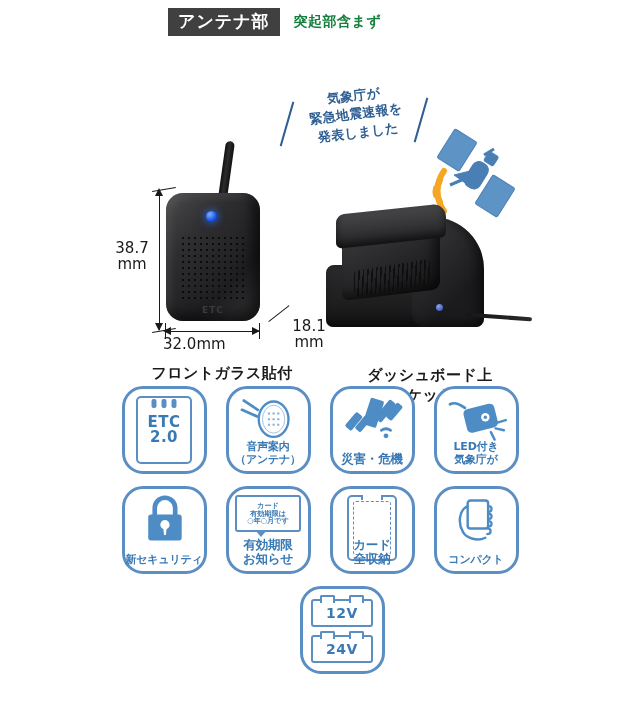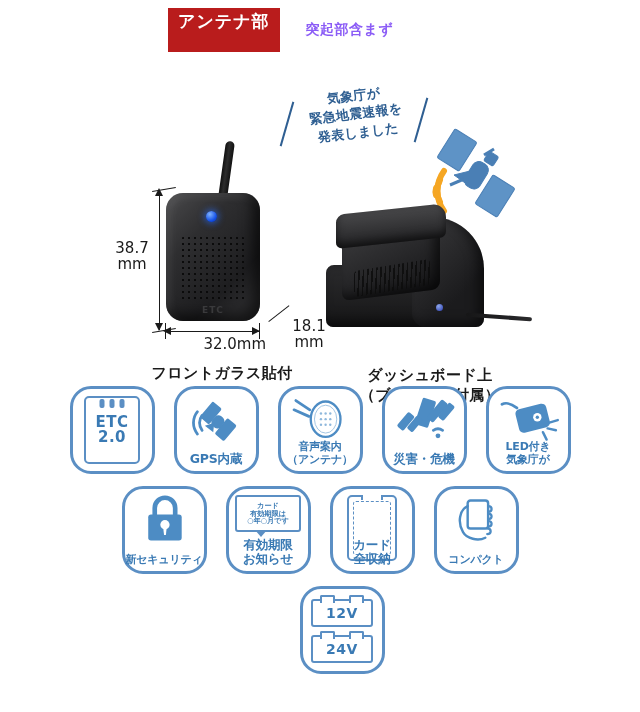--- a/index.html
+++ b/index.html
@@ -12,35 +12,35 @@
     position:relative;
   }
 
   
   .header{
     position:absolute;left:0;top:8px;width:640px;
     display:flex;align-items:center;justify-content:flex-start;
     padding-left:168px;box-sizing:border-box;
   }
   .badge{
-    background:#b91c1c;color:#ffffff;
+    background:#404040;color:#ffffff;
     font-size:17px;font-weight:bold;letter-spacing:1px;
-    padding:5px 10px 22px 10px;line-height:1;
+    padding:5px 10px 6px 10px;line-height:1;
   }
   .badge-note{
-    margin-left:26px;font-size:14px;color:#8b5cf6;font-weight:bold;letter-spacing:.5px;
+    margin-left:14px;font-size:14px;color:#15803d;font-weight:bold;letter-spacing:.5px;
   }
 
   
   .photos{position:absolute;left:0;top:55px;width:640px;height:300px;}
 
   
   .dim{position:absolute;font-size:15px;font-weight:normal;color:#1a1a1a;line-height:1.05;text-align:center;}
   .dim-h{left:108px;top:186px;width:48px;}
-  .dim-w{left:156px;top:282px;width:110px;text-align:right;}
+  .dim-w{left:163px;top:282px;width:110px;text-align:left;}
   .dim-d{left:288px;top:264px;width:42px;}
 
   
   .rule{position:absolute;background:#1a1a1a;}
   .v-rule{width:1.4px;left:159px;top:135px;height:140px;}
   .h-rule{height:1.4px;left:166px;top:276px;width:94px;}
   .tick{position:absolute;background:#1a1a1a;height:1.2px;}
   .tick-top{left:152px;top:134px;width:24px;transform:rotate(-10deg);}
   .tick-bot{left:152px;top:275px;width:24px;transform:rotate(-10deg);}
   .tick-l{left:165px;top:268px;width:1.2px;height:16px;}
@@ -308,33 +308,20 @@
         <div class="etc-rings">
             <i></i>
             <i></i>
             <i></i>
           </div>
         <span>ETC</span>
         <span>2.0</span>
       </div>
     </div>
 
-    <div class="fic">
-      <svg class="fic-art" viewBox="0 0 85 56">
-        <g fill="#4d8cc4">
-          <rect x="30" y="8" width="13" height="22" rx="2" transform="rotate(40 36 19)"></rect>
-          <rect x="46" y="26" width="13" height="22" rx="2" transform="rotate(40 52 37)"></rect>
-          <rect x="38" y="22" width="12" height="14" rx="5" transform="rotate(40 44 29)"></rect>
-          <path d="M30 33 L40 30 L39 40 Z"></path>
-        </g>
-        <path d="M27 22 A13 13 0 0 0 27 38" fill="none" stroke="#4d8cc4" stroke-width="3" stroke-linecap="round"></path>
-        <path d="M22 18 A19 19 0 0 0 22 42" fill="none" stroke="#4d8cc4" stroke-width="3" stroke-linecap="round"></path>
-      </svg>
-      <div class="fic-label">GPS内蔵</div>
-    </div>
 
     <div class="fic">
       <svg class="fic-art" viewBox="0 0 85 56">
         <ellipse cx="48" cy="26" rx="16" ry="19" fill="#ffffff" stroke="#4d8cc4" stroke-width="2.5"></ellipse>
         <ellipse cx="48" cy="26" rx="12" ry="15" fill="none" stroke="#9cc0e0" stroke-width="1"></ellipse>
         <g fill="#8fb8dc">
           <circle cx="43" cy="20" r="1.3"></circle>
             <circle cx="48" cy="20" r="1.3"></circle>
             <circle cx="53" cy="20" r="1.3"></circle>
           <circle cx="43" cy="26" r="1.3"></circle>

